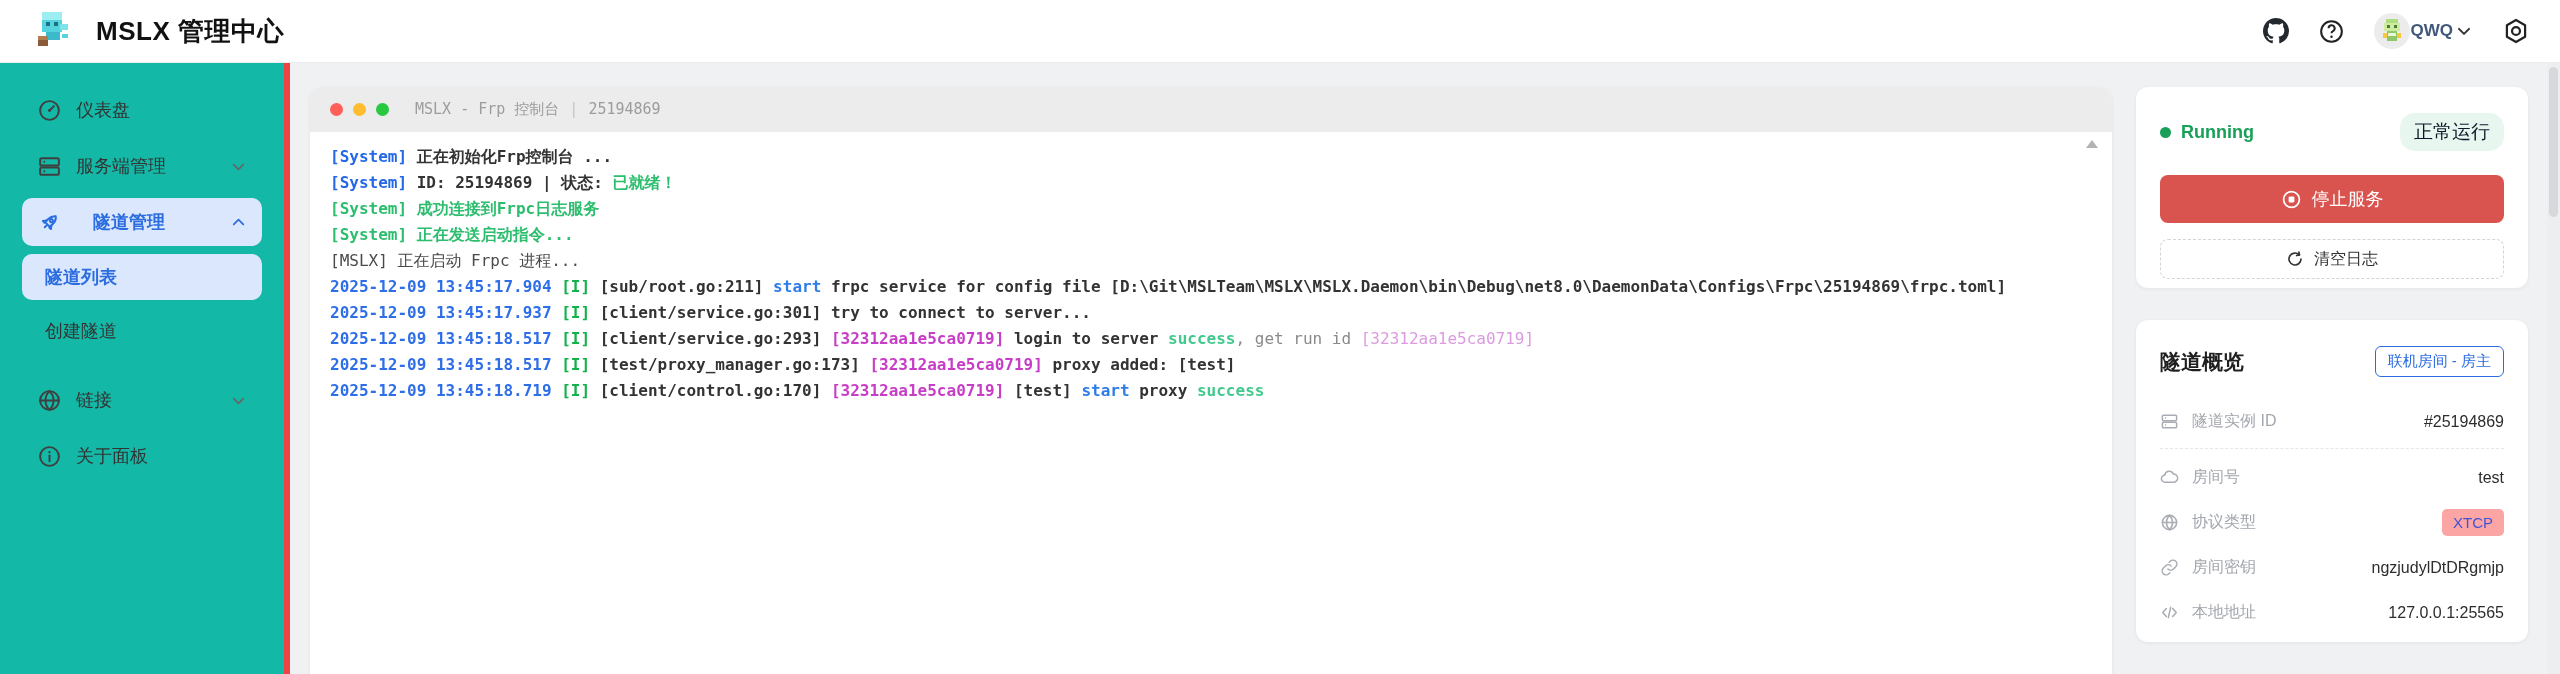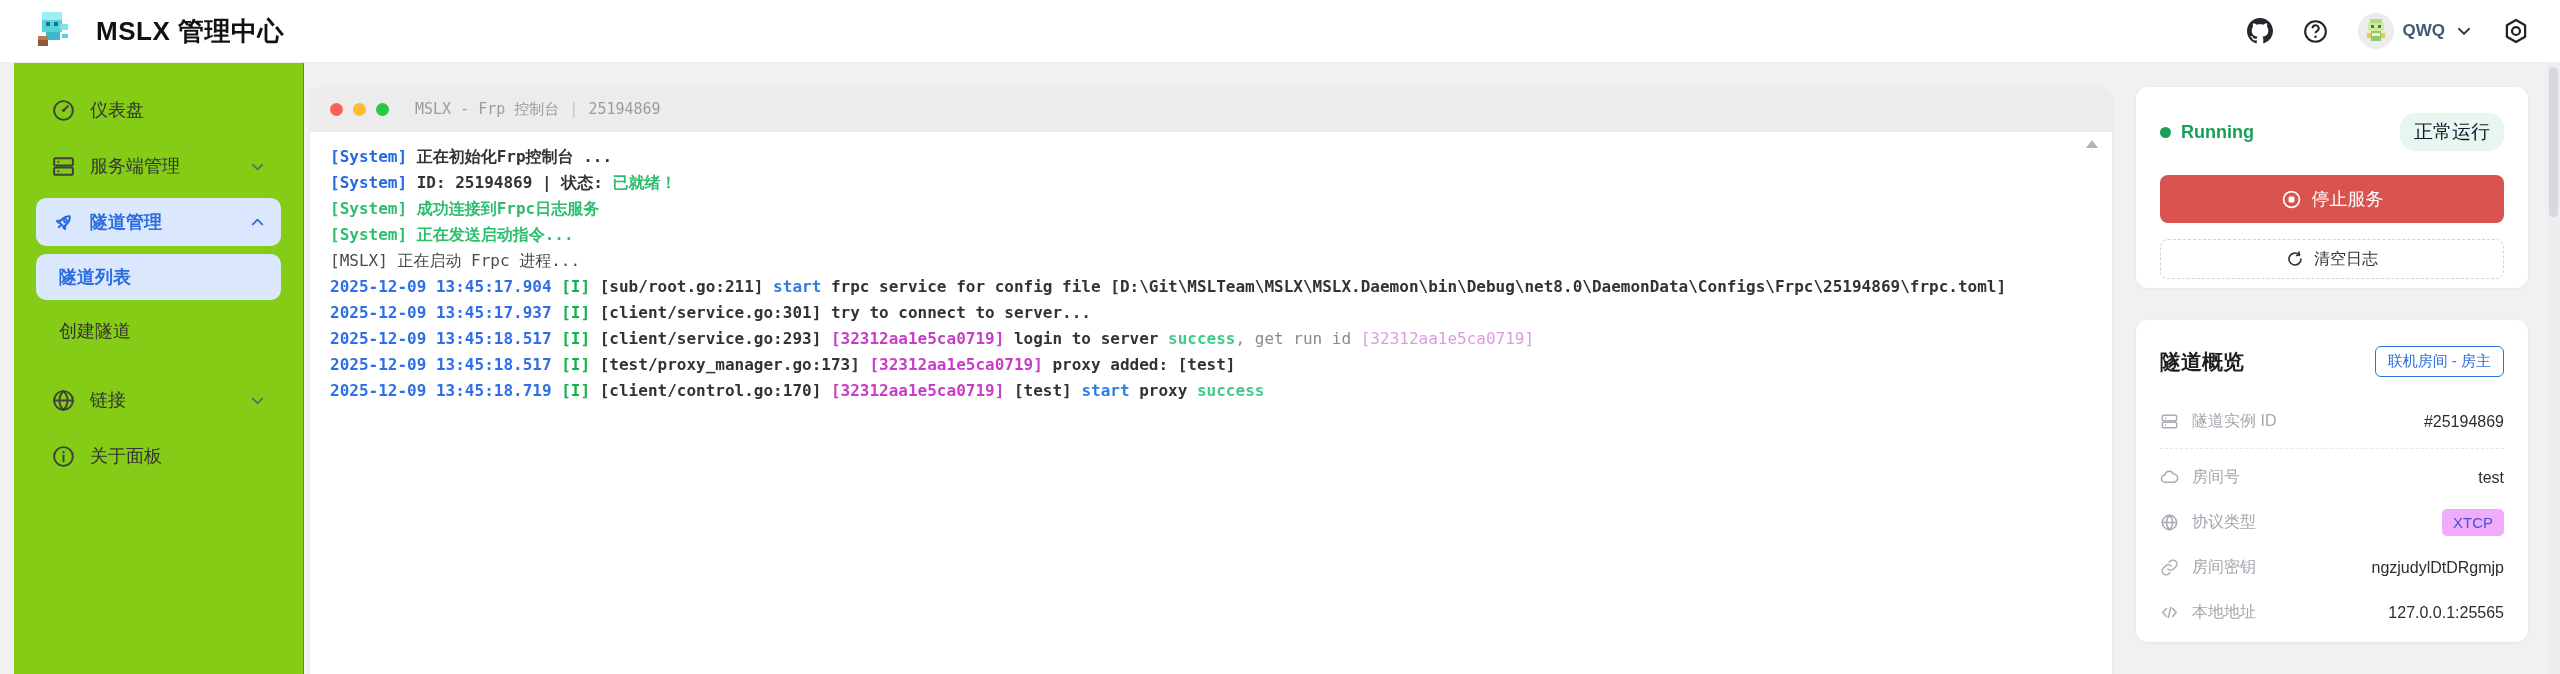--- a/index.html
+++ b/index.html
@@ -6,34 +6,34 @@
   html,body { width:2560px; height:674px; overflow:hidden;
     font-family:"Liberation Sans", sans-serif; background:#f0f1f3; color:#333; }
 
   
   .topbar { position:absolute; left:0; top:0; width:2560px; height:63px;
     background:#fff; border-bottom:1px solid #ececec; display:flex; align-items:center; z-index:5; }
   .brand { display:flex; align-items:center; gap:24px; padding-left:34px; }
   .brand-title { font-size:26px; font-weight:bold; color:#111; letter-spacing:.5px; }
   .topbar-right { margin-left:auto; display:flex; align-items:center; gap:28px; padding-right:30px; }
   .tb-icon { width:28px; height:28px; display:flex; align-items:center; justify-content:center; cursor:pointer; }
-  .user-chip { display:flex; align-items:center; gap:9px; cursor:pointer; }
+  .user-chip { display:flex; align-items:center; gap:1px; cursor:pointer; }
   .avatar { width:36px; height:36px; border-radius:50%; background:#ececec; overflow:hidden;
     display:flex; align-items:center; justify-content:center; }
   .user-name { font-size:17px; font-weight:600; color:#40587a; }
 
   
   .sidebar { position:absolute; left:0; top:63px; width:290px; height:611px;
-    background:#84cc16; border-right:1px solid #ef4444; padding-top:23px; z-index:4;margin-left:14px; }
+    background:#14b8a6; border-right:6px solid #ef4444; padding-top:23px; z-index:4; }
   .side-item { height:48px; margin:0 22px 8px 22px; border-radius:10px; display:flex;
     align-items:center; padding:0 14px; font-size:18px; color:#333; cursor:pointer; }
   .side-item .s-icon { width:26px; height:26px; margin-right:14px; flex:0 0 auto;
     display:flex; align-items:center; justify-content:center; color:#3f3f3f; }
   .side-item .chev { margin-left:auto; color:#666; display:flex; }
-  .side-item.active { background:#dbe7fd; color:#2b6de0; font-weight:bold; }
+  .side-item.active { background:#dbe7fd; color:#2b6de0; font-weight:bold;gap:17px; }
   .side-item.active .s-icon, .side-item.active .chev { color:#2b6de0; }
   .side-sub { height:46px; margin:0 22px 8px 22px; border-radius:10px; display:flex;
     align-items:center; padding-left:23px; font-size:18px; color:#333; cursor:pointer; }
   .side-sub.selected { background:#dbe7fd; color:#2b6de0; font-weight:bold; }
   .side-gap { height:14px; }
 
   
   .terminal { position:absolute; left:310px; top:87px; width:1802px; height:600px;
     background:#fff; border-radius:12px 12px 0 0; box-shadow:0 1px 4px rgba(0,0,0,.06); overflow:hidden; }
   .term-head { height:45px; background:#ececec; display:flex; align-items:center; padding:0 20px; }
@@ -79,21 +79,21 @@
   .ov-head { display:flex; align-items:center; padding:26px 24px 12px 24px; }
   .ov-title { font-size:21px; font-weight:bold; color:#1f1f1f; }
   .ov-badge { margin-left:auto; border:1px solid #2b6de0; color:#2b6de0; font-size:15px;
     padding:5px 12px; border-radius:6px; white-space:nowrap; }
   .ov-rows { padding:10px 24px 0 24px; }
   .ov-row { display:flex; align-items:center; height:45px; font-size:16px; }
   .ov-row .r-icon { width:20px; height:20px; color:#a8acb3; margin-right:12px; display:flex; }
   .ov-row .r-label { color:#a2a6ad; }
   .ov-row .r-value { margin-left:auto; color:#2d2d2d; }
   .ov-divider { border-bottom:1px dashed #e4e6e9; margin:4px 0 6px 0; }
-  .pill { background:#f0abfc; color:#4353d6; font-size:15px; padding:5px 11px; border-radius:5px; }
+  .pill { background:#fca5a5; color:#4353d6; font-size:15px; padding:5px 11px; border-radius:5px; }
 
   .page-scrollbar { position:absolute; right:0; top:63px; width:13px; height:611px; background:#edeef0; }
   .page-scrollbar .thumb { position:absolute; top:4px; left:2px; width:9px; height:150px;
     border-radius:5px; background:#d6d8db; }
 
   svg { display:block; }
 </style>
 </head>
 <body>
 

